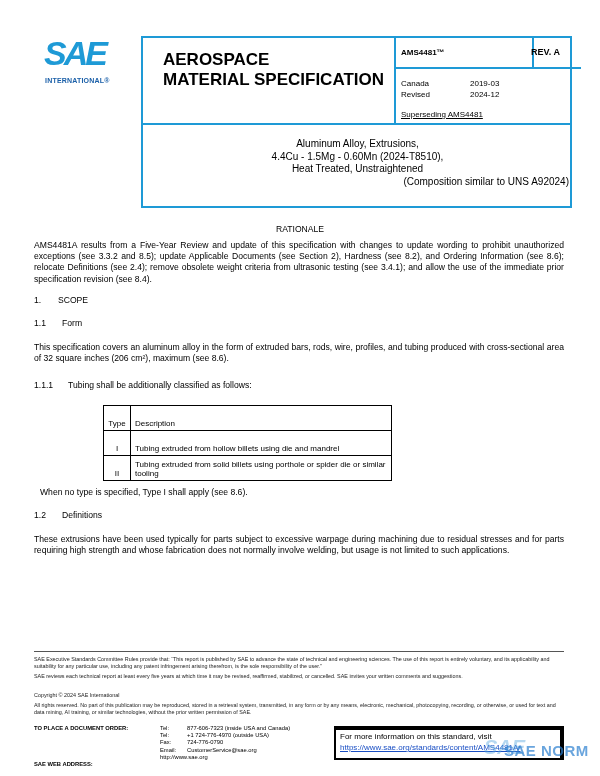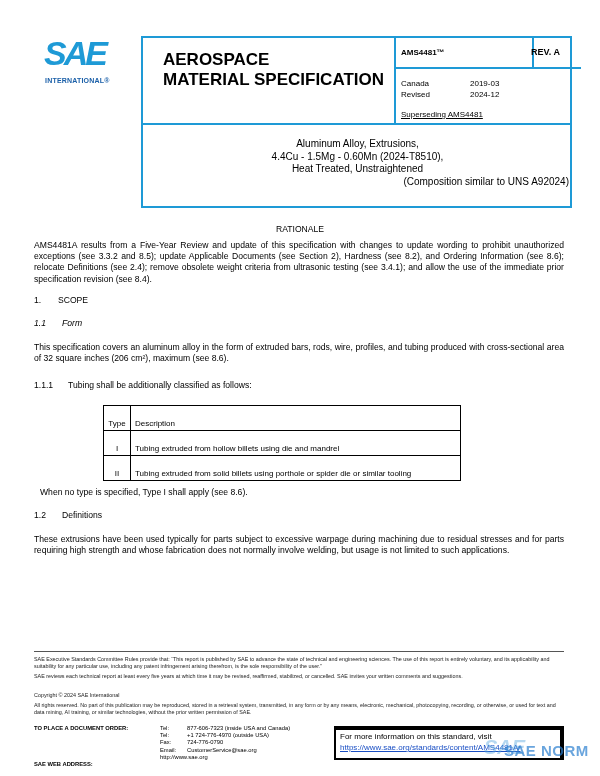--- a/index.html
+++ b/index.html
@@ -68,29 +68,29 @@
   <div>Heat Treated, Unstraightened</div>
   <div class="right">(Composition similar to UNS A92024)</div>
 </div>
 
 <div class="abs h-center" style="top:224px;">RATIONALE</div>
 <div class="abs body-text" style="left:34px; top:240px; width:530px;">AMS4481A results from a Five-Year Review and update of this specification with changes to update wording to prohibit unauthorized exceptions (see 3.3.2 and 8.5); update Applicable Documents (see Section 2), Hardness (see 8.2), and Ordering Information (see 8.6); relocate Definitions (see 2.4); remove obsolete weight criteria from ultrasonic testing (see 3.4.1); and allow the use of the immediate prior specification revision (see 8.4).</div>
 
 <div class="abs sec" style="left:34px; top:295px;">
   <span class="num">1.</span><span>SCOPE</span>
 </div>
-<div class="abs sec" style="left:34px; top:318px;font-style:italic;">
+<div class="abs sec" style="left:34px; top:318px;">
   <span class="num" style="width:28px;">1.1</span><span>Form</span>
 </div>
 <div class="abs body-text" style="left:34px; top:342px; width:530px;">This specification covers an aluminum alloy in the form of extruded bars, rods, wire, profiles, and tubing produced with cross-sectional area of 32 square inches (206 cm²), maximum (see 8.6).</div>
 <div class="abs sec" style="left:34px; top:380px;">
   <span class="num" style="width:34px;">1.1.1</span><span>Tubing shall be additionally classified as follows:</span>
 </div>
 
-<table class="abs types" style="left:103px; top:405px; width:358px;">
+<table class="abs types" style="left:103px; top:405px; width:289px;">
   <tbody>
       <tr>
     <td class="t">Type</td>
     <td>Description</td>
   </tr>
   <tr>
     <td class="t">I</td>
     <td>Tubing extruded from hollow billets using die and mandrel</td>
   </tr>
   <tr>

